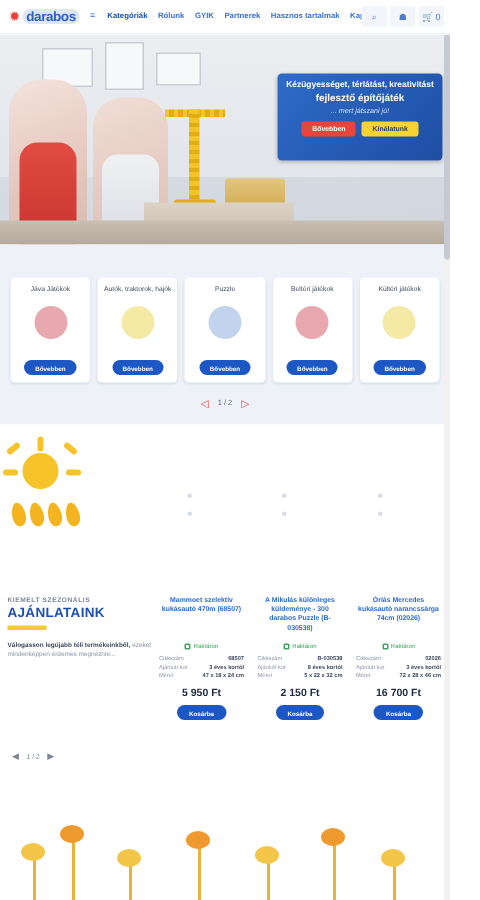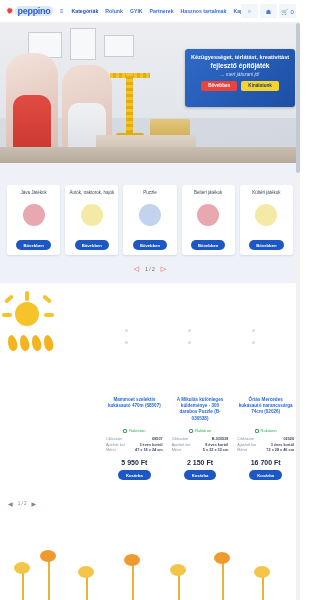--- a/index.html
+++ b/index.html
@@ -172,21 +172,21 @@
   .scrollthumb { position:absolute; right:0; top:23px; width:4px; height:150px; background:#c4c9d2; border-radius:2px; }
 </style>
 </head>
 <body>
 
 <div class="page">
 
   <div class="topbar">
     <div class="logo-wrap">
       <span class="logo-star">✹</span>
-      <span class="logo-text">peppino</span>
+      <span class="logo-text">darabos</span>
     </div>
     <div class="nav">
       <span class="nav-burger">≡</span>
       <span class="nav-item cat">Kategóriák</span>
       <span class="nav-item">Rólunk</span>
       <span class="nav-item">GYIK</span>
       <span class="nav-item">Partnerek</span>
       <span class="nav-item">Hasznos tartalmak</span>
       <span class="nav-item">Kapcsolat</span>
     </div>
@@ -284,20 +284,28 @@
       </div>
       <div class="dotrow">
         <span class="dot"></span>
         <span class="dot"></span>
         <span class="dot"></span>
       </div>
     </div>
   </div>
 
   <div class="season">
+    <div class="s-left">
+      <div class="s-kicker">KIEMELT SZEZONÁLIS</div>
+      <div class="s-title">AJÁNLATAINK</div>
+      <div class="s-rule"></div>
+      <div class="s-body">
+        <b>Válogasson legújabb téli termékeinkből,</b><span> ezeket mindenképpen érdemes megnéznie...</span>
+      </div>
+    </div>
 
     <div class="prods">
       <div class="prod">
         <div class="p-title">Mammoet szelektív kukásautó 470m (68507)</div>
         <div class="p-stock">
           <span class="sq"></span>
           <span>Raktáron</span>
         </div>
         <div class="p-rows">
           <div class="p-row">

